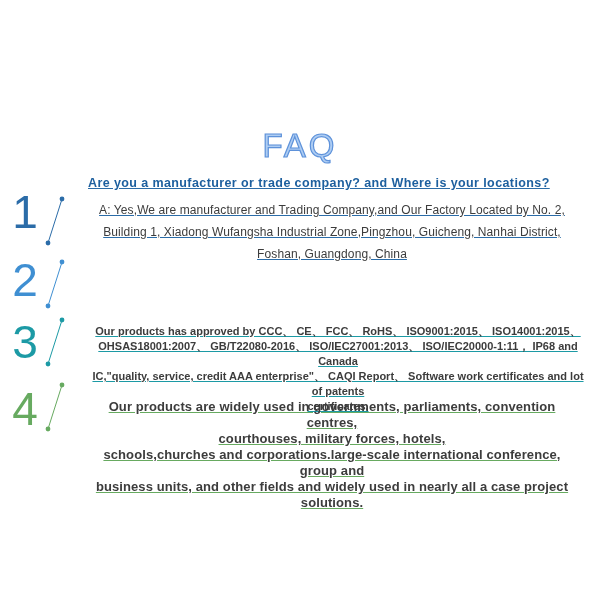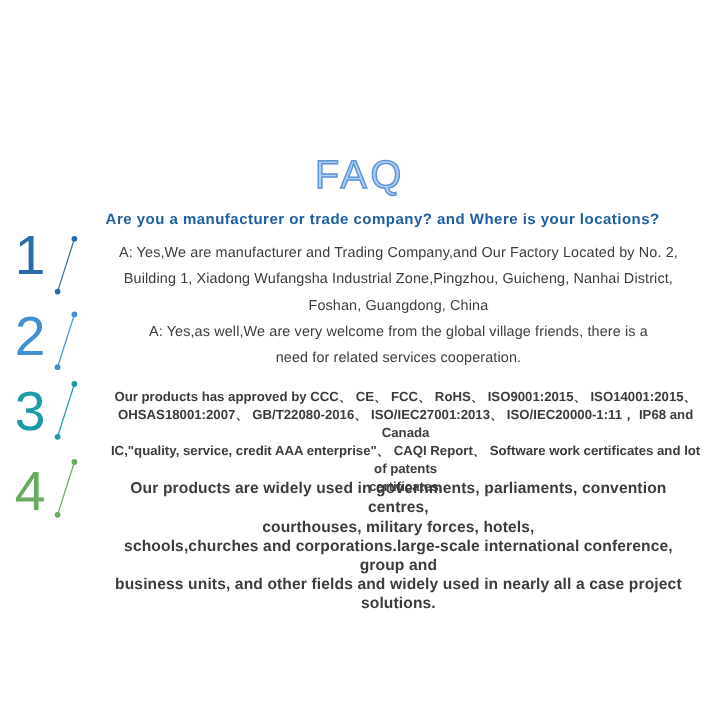--- a/index.html
+++ b/index.html
@@ -30,21 +30,21 @@
   .item-2 .num { top:1px; }
   .item-3 .num { top:1px; }
   .item-4 .num { top:-8px; }
 
   .slash { position:absolute; left:42px; width:26px; height:60px; }
   .item-1 .slash { top:15px; }
   .item-2 .slash { top:-2px; }
   .item-3 .slash { top:-6px; }
   .item-4 .slash { top:-17px; }
 
-  .content { margin-left:88px; width:488px; }
+  .content { margin-left:88px; width:488px;text-decoration:underline; }
 
   .question {
     font-size:12.5px; font-weight:bold;
     letter-spacing:0.4px;
     color:#1d5f9e;
   }
 
   .answer {
     white-space:pre-line;
     color:#3c3c3c;
@@ -85,22 +85,20 @@
     </div>
 
     <div class="item item-2" style="color: rgb(63, 143, 210);">
       <div class="num">2</div>
       <svg class="slash" viewBox="0 0 26 60">
         <line x1="6" y1="52" x2="20" y2="8" stroke="currentColor" stroke-width="1"></line>
         <circle cx="20" cy="8" r="2.4" fill="currentColor"></circle>
         <circle cx="6" cy="52" r="2.4" fill="currentColor"></circle>
       </svg>
       <div class="content">
-        <p class="answer">A: Yes,as well,We are very welcome from the global village friends, there is a
-need for related services cooperation.</p>
       </div>
     </div>
 
     <div class="item item-3" style="color: rgb(28, 154, 165);">
       <div class="num">3</div>
       <svg class="slash" viewBox="0 0 26 60">
         <line x1="6" y1="52" x2="20" y2="8" stroke="currentColor" stroke-width="1"></line>
         <circle cx="20" cy="8" r="2.4" fill="currentColor"></circle>
         <circle cx="6" cy="52" r="2.4" fill="currentColor"></circle>
       </svg>

